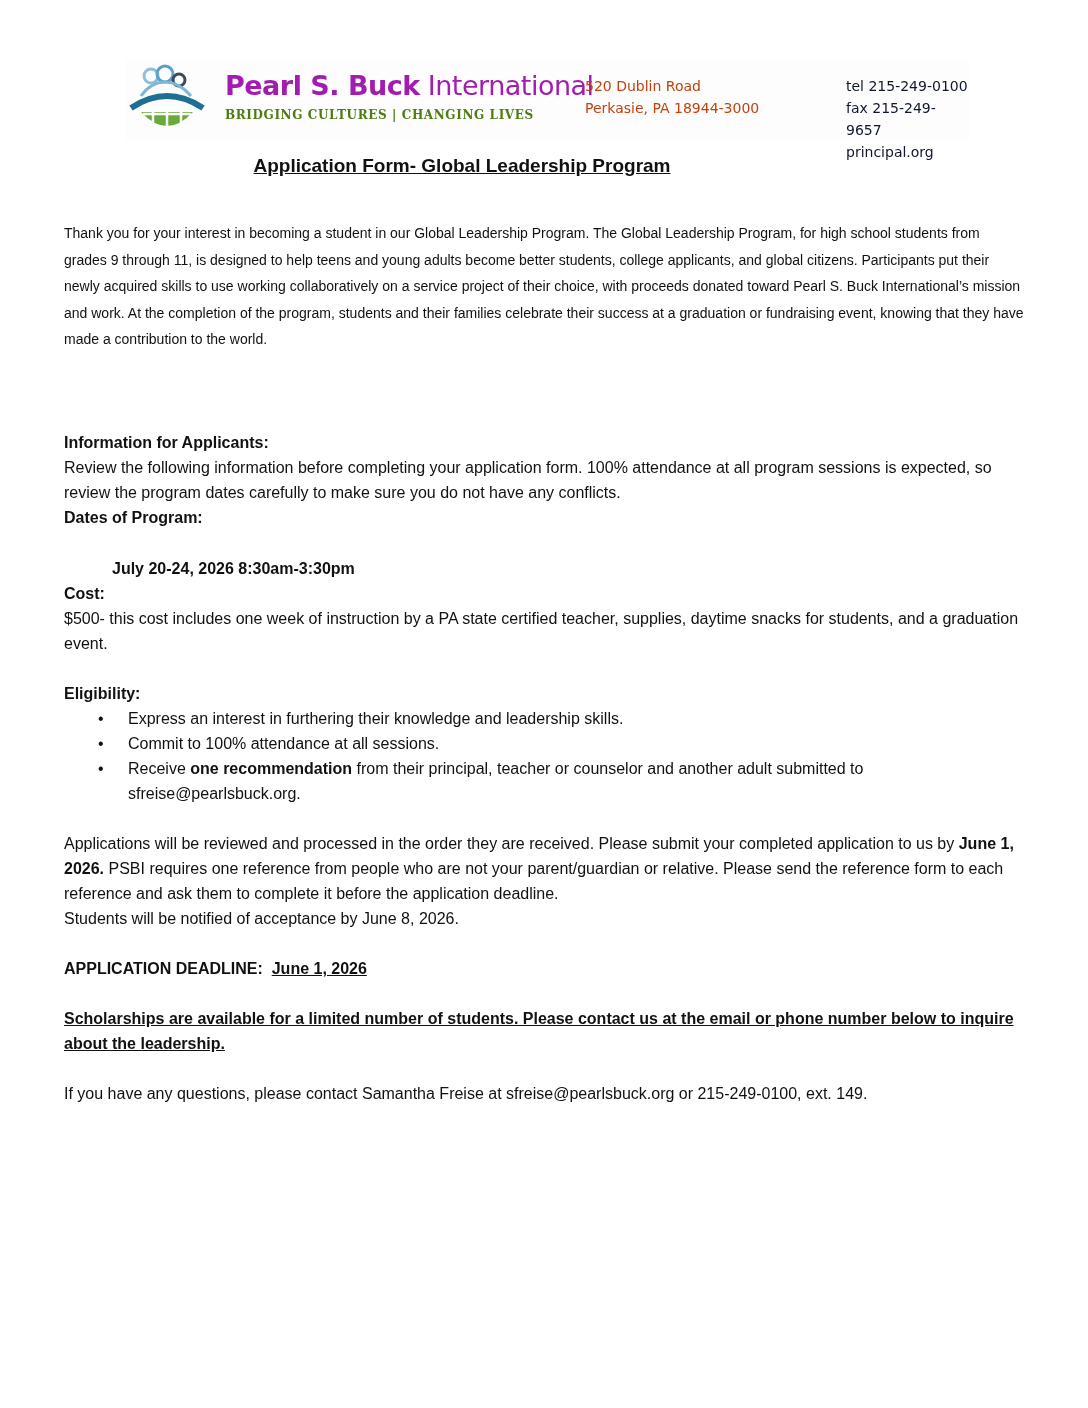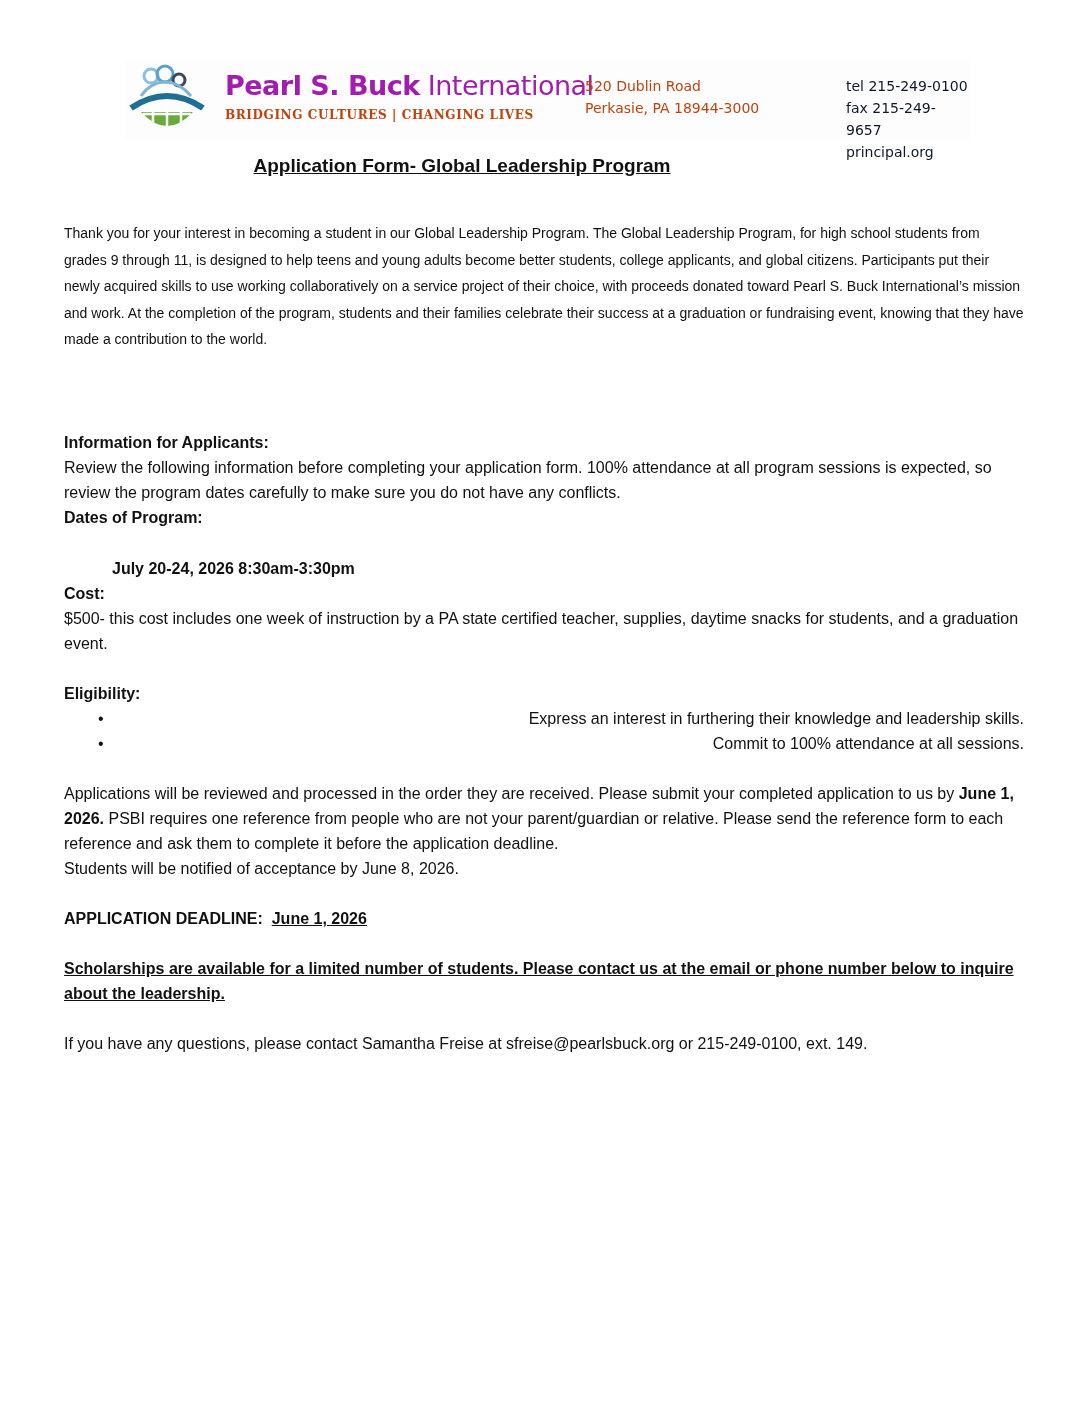--- a/index.html
+++ b/index.html
@@ -4,34 +4,34 @@
 <style>
   html, body { margin: 0; padding: 0; background: #ffffff; }
   body { width: 1088px; height: 1408px; position: relative; overflow: hidden;
          font-family: "Liberation Sans", sans-serif; color: #111; }
   .letterhead { position: absolute; left: 125px; top: 60px; width: 845px; height: 80px; background: #fdfdfd; }
   .logo-mark { position: absolute; left: 2px; top: 2px; width: 80px; height: 72px; }
   .org-name { position: absolute; left: 100px; top: 10px; font-family: "DejaVu Sans", sans-serif;
               font-size: 27px; color: #a21caf; letter-spacing: -0.5px; white-space: nowrap; }
   .org-name b { font-weight: bold; }
   .tagline { position: absolute; left: 100px; top: 48px; font-family: "DejaVu Serif", serif;
-             font-size: 12px; font-weight: bold; color: #c2410c; letter-spacing: 0.6px; white-space: nowrap; }
+             font-size: 12px; font-weight: bold; color: #4d7c0f; letter-spacing: 0.6px; white-space: nowrap; }
   .addr { position: absolute; left: 460px; top: 15px; font-family: "DejaVu Sans", sans-serif;
           font-size: 14px; color: #c2410c; line-height: 22px; }
   .contact { position: absolute; left: 721px; top: 15px; font-family: "DejaVu Sans", sans-serif;
              font-size: 14px; color: #0f172a; line-height: 22px; }
   .title { position: absolute; left: 0; width: 924px; top: 155px; text-align: center;
            font-size: 19px; font-weight: bold; text-decoration: underline; }
   .content { position: absolute; left: 64px; width: 960px; }
   .intro { top: 220px; font-size: 14px; line-height: 26.5px; }
   .info { top: 430px; font-size: 16px; line-height: 25px; }
   .b { font-weight: bold; }
   .indent { padding-left: 48px; margin-top: 26px; }
   ul.elig { margin: 0; padding: 0; list-style: none; }
-  ul.elig li { position: relative; padding-left: 64px; text-align: right; }
+  ul.elig li { position: relative; padding-left: 64px; }
   ul.elig li::before { content: "•"; position: absolute; left: 34px; top: 0; }
   .gap { height: 25px; }
   .u { text-decoration: underline; }
 </style>
 </head>
 <body>
 
 <div class="letterhead">
   <svg class="logo-mark" viewBox="0 0 80 72">
     <circle cx="24" cy="14" r="7" fill="none" stroke="#8cc0dc" stroke-width="3"></circle>
@@ -65,20 +65,21 @@
   <div class="b">Dates of Program:</div>
   <div class="b indent">July 20-24, 2026 8:30am-3:30pm</div>
   <div class="b">Cost:</div>
   <div>$500- this cost includes one week of instruction by a PA state certified teacher, supplies, daytime snacks for students, and a graduation event.</div>
   <div class="gap"></div>
 
   <div class="b">Eligibility:</div>
   <ul class="elig">
     <li>Express an interest in furthering their knowledge and leadership skills.</li>
     <li>Commit to 100% attendance at all sessions.</li>
+    <li><span>Receive </span><b>one recommendation</b><span> from their principal, teacher or counselor and another adult submitted to sfreise@pearlsbuck.org.</span></li>
   </ul>
   <div class="gap"></div>
 
   <div><span>Applications will be reviewed and processed in the order they are received. Please submit your completed application to us by </span><b>June 1, 2026.</b><span> PSBI requires one reference from people who are not your parent/guardian or relative. Please send the reference form to each reference and ask them to complete it before the application deadline.</span></div>
   <div>Students will be notified of acceptance by June 8, 2026.</div>
   <div class="gap"></div>
 
   <div class="b"><span>APPLICATION DEADLINE:</span>&nbsp; <span class="u">June 1, 2026</span></div>
   <div class="gap"></div>
 

